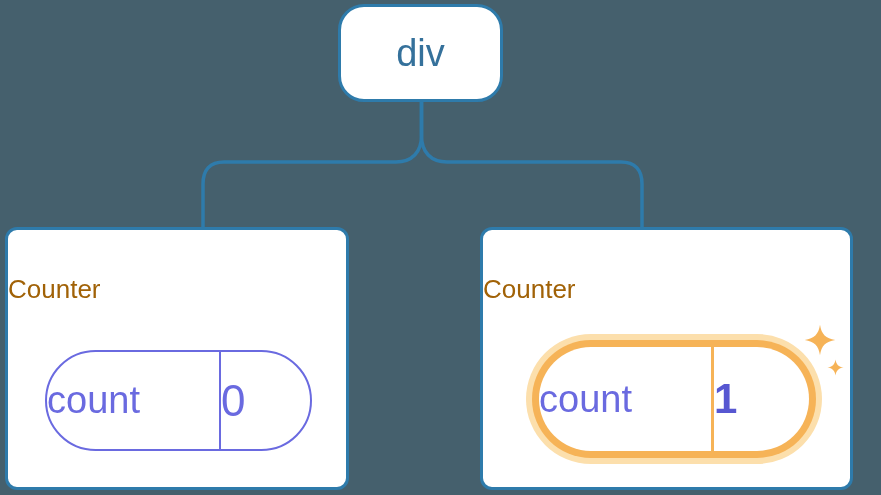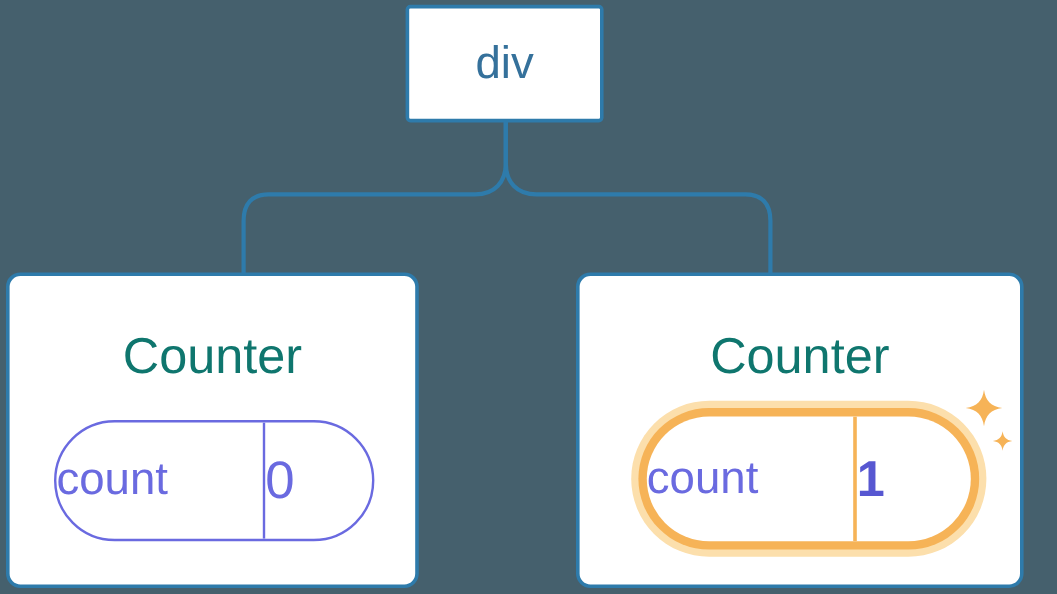--- a/index.html
+++ b/index.html
@@ -6,33 +6,33 @@
   .canvas{
     position:relative;width:881px;height:495px;background:#45606d;
     font-family:"Liberation Sans",sans-serif;overflow:hidden;
   }
   .connector{position:absolute;left:0;top:0;}
   .connector path{fill:none;stroke:#2e7bab;stroke-width:3.5px;}
 
   .node{
     position:absolute;left:338px;top:4px;width:165px;height:98px;
     box-sizing:border-box;background:#ffffff;border:3px solid #2e7bab;
-    border-radius:4px;display:flex;align-items:center;justify-content:center;
+    border-radius:26px;display:flex;align-items:center;justify-content:center;
   }
   .node-label{font-size:38px;font-weight:500;color:#35719b;}
 
   .card{
     position:absolute;top:227px;height:263px;box-sizing:border-box;
     background:#ffffff;border:3px solid #2e7bab;border-radius:12px;
   }
   .card-left{left:5px;width:344px;}
   .card-right{left:480px;width:373px;}
   .card-title{
-    position:absolute;top:46px;left:0;width:100%;text-align:center;
-    font-size:42px;font-weight:500;color:#0f766e;line-height:1;
+    position:absolute;top:46px;left:0;width:100%;text-align:left;
+    font-size:26px;font-weight:500;color:#a16207;line-height:1;
   }
 
   .cell{display:flex;align-items:center;justify-content:flex-start;}
   .key-text{font-size:38px;font-weight:400;color:#6a6ae0;}
   .val-text{font-size:44px;font-weight:400;color:#6a6ae0;}
 
   
   .pill{
     position:absolute;left:37px;top:120px;width:267px;height:101px;
     box-sizing:border-box;border:2.5px solid #6a6ae0;border-radius:999px;

